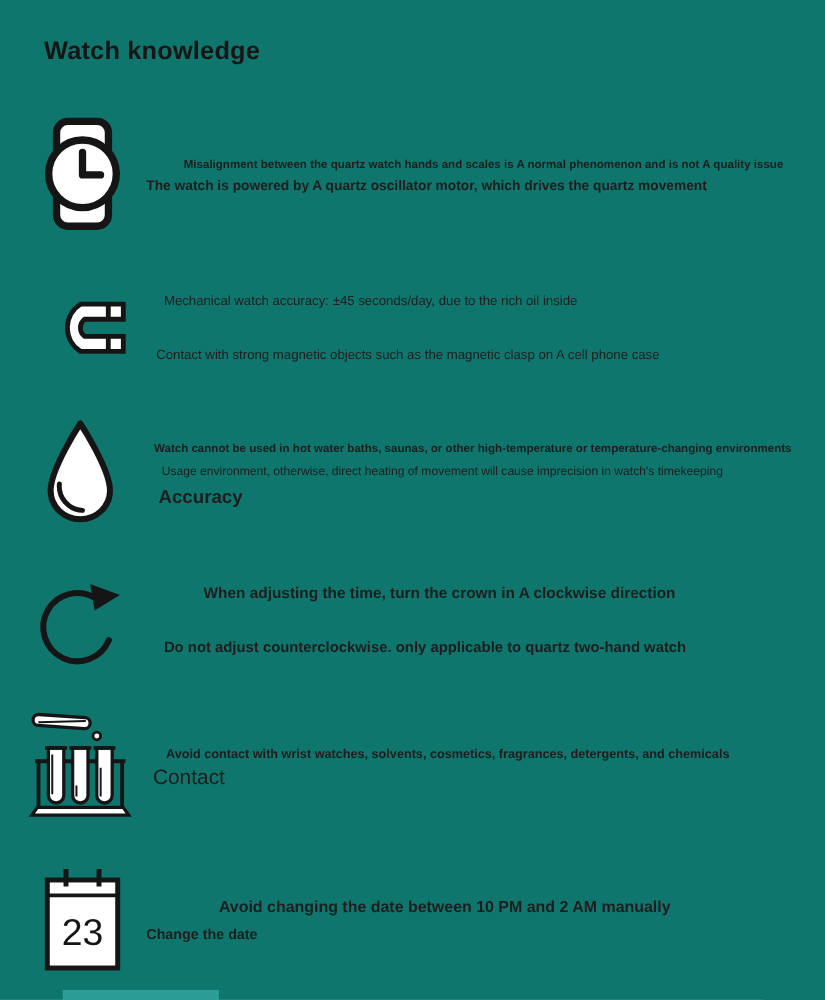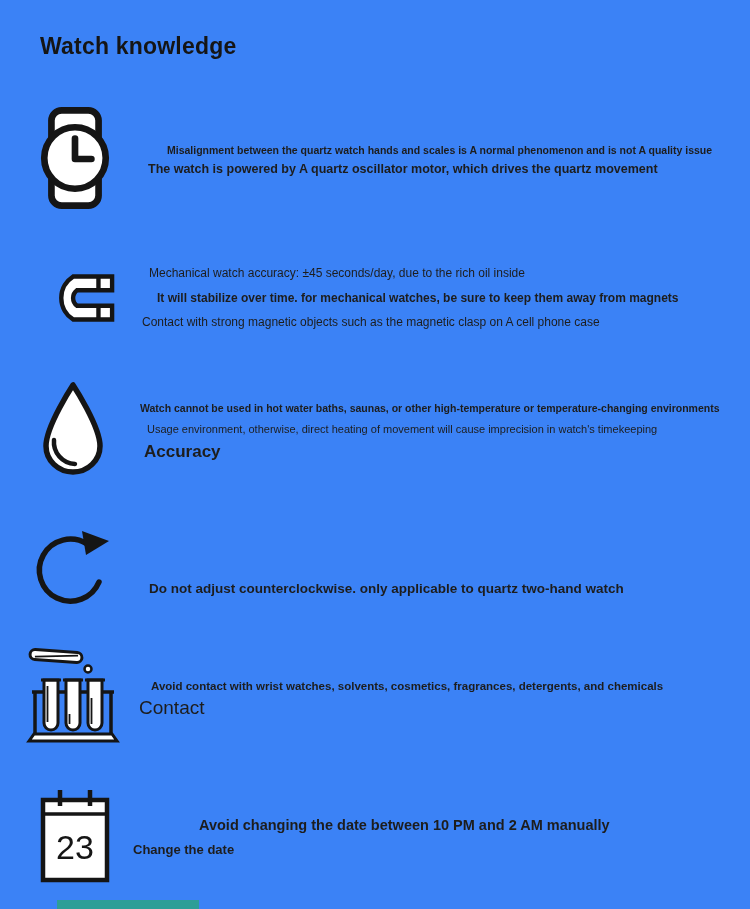--- a/index.html
+++ b/index.html
@@ -1,17 +1,17 @@
 <!DOCTYPE html>
 <html><head>
 <meta charset="utf-8">
 <style>
   html,body { margin:0; padding:0; background:#ffffff; }
   .page {
-    position:relative; width:750px; height:909px; background:#3b82f6;
+    position:relative; width:750px; height:909px; background:#0f766e;
     overflow:hidden; font-family:"Liberation Sans", sans-serif; color:#1d1d1d;
   }
   .page-title {
     position:absolute; left:40px; top:33px;
     font-size:23px; font-weight:700; letter-spacing:0.2px; color:#151515;
   }
   .icon { position:absolute; }
   .icon svg { display:block; width:100%; height:100%; }
   .line { position:absolute; white-space:nowrap; color:#1d1d1d; }
   .accent-bar {
@@ -27,49 +27,49 @@
   <div class="page-title">Watch knowledge</div>
 
   <div class="icon" style="left:34px;top:106px;width:82px;height:104px">
     <svg viewBox="0 0 80 100" fill="none">
       <rect x="17" y="3.5" width="46" height="93" rx="10" fill="#fff" stroke="#151515" stroke-width="6.5"></rect>
       <circle cx="40" cy="50" r="30" fill="#fff" stroke="#151515" stroke-width="6.5"></circle>
       <path d="M40 31 V51 H56" stroke="#151515" stroke-width="6.5" stroke-linecap="round" stroke-linejoin="round"></path>
     </svg>
   </div>
   <div class="line" style="left:167px;top:144px;font-size:10.5px;font-weight:700">Misalignment between the quartz watch hands and scales is A normal phenomenon and is not A quality issue</div>
-  <div class="line" style="left:148px;top:162px;font-size:12.5px;font-weight:700">The watch is powered by A quartz oscillator motor, which drives the quartz movement</div>
+  <div class="line" style="left:133px;top:162px;font-size:12.5px;font-weight:700">The watch is powered by A quartz oscillator motor, which drives the quartz movement</div>
 
   <div class="icon" style="left:38px;top:262px;width:78px;height:72px">
     <svg viewBox="0 0 80 72" fill="none">
       <path d="M76 14 H36 A26 26 0 0 0 36 58 H76 V44 H40 A10 10 0 0 1 40 28 H76 Z" fill="#fff" stroke="#151515" stroke-width="4.5" stroke-linejoin="miter"></path>
       <line x1="62" y1="14" x2="62" y2="28" stroke="#151515" stroke-width="4.5"></line>
       <line x1="62" y1="44" x2="62" y2="58" stroke="#151515" stroke-width="4.5"></line>
     </svg>
   </div>
   <div class="line" style="left:149px;top:266px;font-size:12px;font-weight:400">Mechanical watch accuracy: ±45 seconds/day, due to the rich oil inside</div>
-  <div class="line" style="left:157px;top:291px;font-size:12px;font-weight:700">It will stabilize over time. for mechanical watches, be sure to keep them away from magnets</div>
   <div class="line" style="left:142px;top:315px;font-size:12px;font-weight:400">Contact with strong magnetic objects such as the magnetic clasp on A cell phone case</div>
 
   <div class="icon" style="left:34px;top:380px;width:78px;height:102px">
     <svg viewBox="0 0 78 102" fill="none">
       <path d="M39 5 C39 5 12 46 12 66 A27 26 0 0 0 66 66 C66 46 39 5 39 5 Z" fill="#fff" stroke="#151515" stroke-width="5.5" stroke-linejoin="round"></path>
       <path d="M20 60 A22 22 0 0 0 41 84" stroke="#151515" stroke-width="4.5" stroke-linecap="round"></path>
     </svg>
   </div>
   <div class="line" style="left:140px;top:402px;font-size:10.5px;font-weight:600">Watch cannot be used in hot water baths, saunas, or other high-temperature or temperature-changing environments</div>
   <div class="line" style="left:147px;top:423px;font-size:11px;font-weight:400">Usage environment, otherwise, direct heating of movement will cause imprecision in watch's timekeeping</div>
   <div class="line" style="left:144px;top:442px;font-size:17px;font-weight:700">Accuracy</div>
 
   <div class="icon" style="left:32px;top:518px;width:82px;height:94px">
     <svg viewBox="0 0 82 94" fill="none">
       <path d="M55 26 A31 31 0 1 0 67 64" stroke="#151515" stroke-width="5.5" stroke-linecap="round"></path>
       <polygon points="50,13 77,23 54,37" fill="#151515"></polygon>
     </svg>
   </div>
+  <div class="line" style="left:185px;top:531px;font-size:14px;font-weight:700">When adjusting the time, turn the crown in A clockwise direction</div>
   <div class="line" style="left:149px;top:581px;font-size:13.5px;font-weight:700">Do not adjust counterclockwise. only applicable to quartz two-hand watch</div>
 
   <div class="icon" style="left:26px;top:642px;width:94px;height:104px">
     <svg viewBox="0 0 94 104" fill="none">
       <g transform="rotate(4 30 14)">
         <rect x="4" y="9" width="52" height="10" rx="5" fill="#fff" stroke="#151515" stroke-width="3"></rect>
         <line x1="9" y1="16" x2="52" y2="12" stroke="#151515" stroke-width="1.8"></line>
       </g>
       <circle cx="62" cy="27" r="3.5" fill="#fff" stroke="#151515" stroke-width="2.5"></circle>
       <line x1="6" y1="50" x2="88" y2="50" stroke="#151515" stroke-width="3.5"></line>

